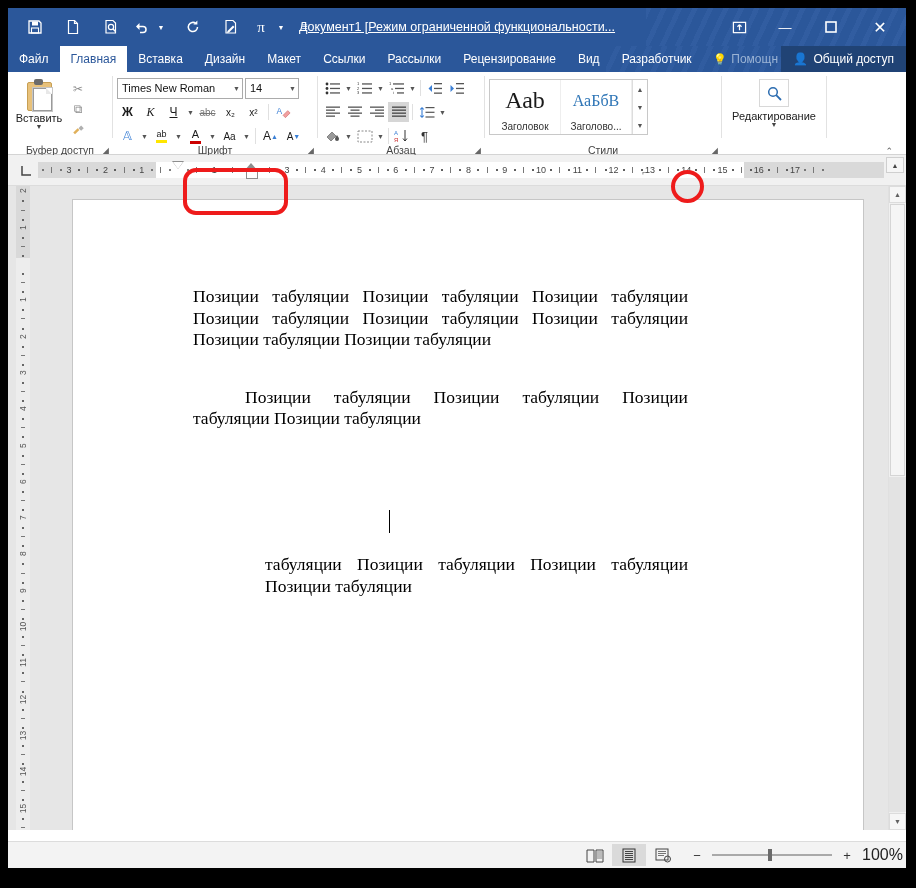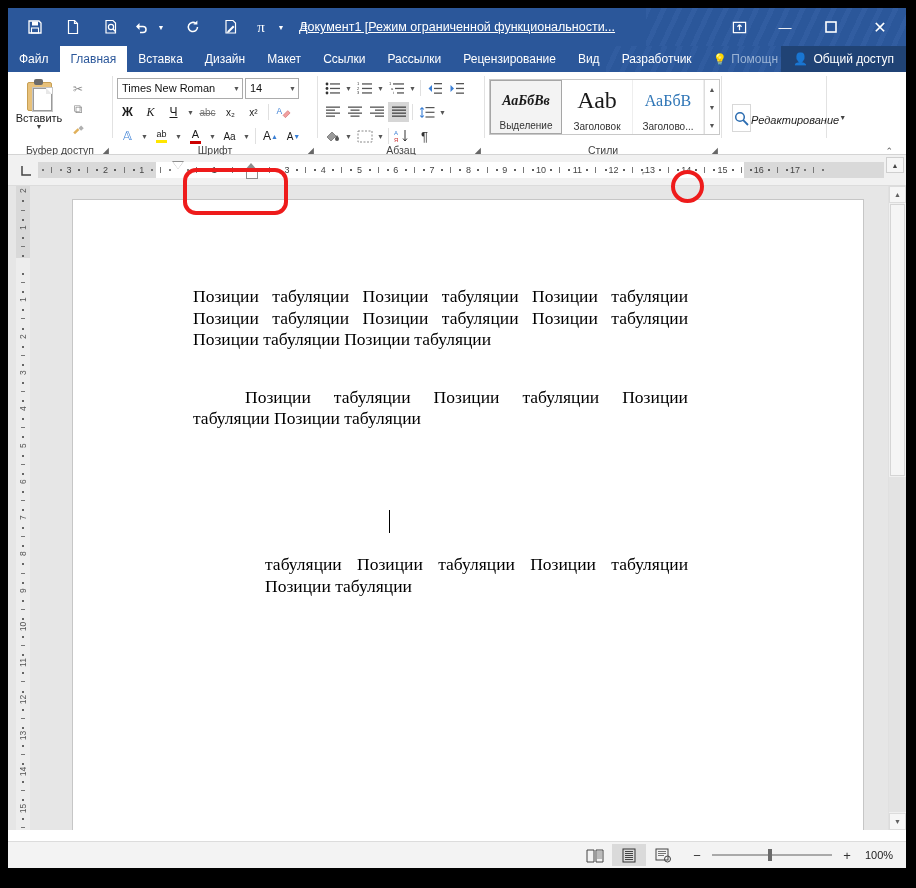--- a/index.html
+++ b/index.html
@@ -75,21 +75,21 @@
   
   .gallery{display:flex;border:1px solid #c8c8c8;height:54px;background:#fff;}
   .gitem{width:70px;display:flex;flex-direction:column;align-items:center;justify-content:center;border-right:1px solid #eee;}
   .gitem.sel{border:1px solid #a6a6a6;background:#f3f3f3;}
   .gprev{flex:1;display:flex;align-items:center;justify-content:center;font-family:"Liberation Serif",serif;color:#1a1a1a;}
   .glbl{font-size:10px;color:#333;padding-bottom:2px;white-space:nowrap;}
   .gscroll{width:14px;display:flex;flex-direction:column;border-left:1px solid #ddd;background:#fff;}
   .gsb{flex:1;display:flex;align-items:center;justify-content:center;font-size:7px;color:#555;}
 
   
-  .bigbtn{width:84px;display:flex;flex-direction:row;align-items:center;padding-top:2px;font-style:italic;}
+  .bigbtn{width:84px;display:flex;flex-direction:column;align-items:center;padding-top:2px;}
   .bigbtn .bx{width:28px;height:26px;border:1px solid #d8d8d8;display:flex;align-items:center;justify-content:center;}
   .bigbtn .lbl{font-size:11px;color:#222;margin-top:3px;text-align:center;line-height:12px;}
   .collapse{position:absolute;right:4px;bottom:1px;font-size:9px;color:#555;}
 
   
   .rulerrow{height:30px;background:#f1f1f1;border-bottom:1px solid #dcdcdc;display:flex;align-items:center;position:relative;}
   .tabsel{width:24px;height:24px;margin-left:6px;display:flex;align-items:center;justify-content:center;font-size:12px;color:#333;}
   .hruler{position:relative;flex:1;height:16px;margin-right:22px;background:#fff;}
   .hseg{position:absolute;top:0;height:16px;background:#d9d9d9;}
   .rtick{position:absolute;top:4px;font-size:9px;color:#444;transform:translateX(-50%);line-height:9px;font-family:"Liberation Sans",sans-serif;}
@@ -135,21 +135,21 @@
     display:flex;align-items:center;font-size:11.5px;color:#222;}
   .sleft{display:flex;align-items:center;gap:22px;padding-left:12px;}
   .sright{margin-left:auto;display:flex;align-items:center;gap:0;padding-right:10px;}
   .vbtn{width:34px;height:22px;display:flex;align-items:center;justify-content:center;color:#444;font-size:13px;}
   .vbtn.sel{background:#dadada;}
   .zoomwrap{display:flex;align-items:center;gap:8px;margin-left:10px;}
   .zmbtn{font-size:13px;color:#333;width:14px;text-align:center;}
   .zslider{position:relative;width:120px;height:12px;}
   .zslider .ztrack{position:absolute;left:0;right:0;top:5px;height:2px;background:#a9a9a9;}
   .zslider .zthumb{position:absolute;left:56px;top:0;width:4px;height:12px;background:#6a6a6a;}
-  .zpct{font-size:11px;color:#222;width:34px;text-align:center;}
+  .zpct{font-size:16px;color:#222;width:34px;text-align:center;}
 
   
   .anno{position:absolute;border:4px solid #ee1b1b;border-radius:13px;box-sizing:border-box;pointer-events:none;z-index:50;}
   .anno1{left:175px;top:160px;width:105px;height:47px;}
   .anno2{left:663px;top:162px;width:33px;height:33px;border-radius:50%;}
 </style>
 </head>
 <body>
 
 <div class="app">
@@ -467,24 +467,20 @@
         </div>
       </div>
       <div class="gl">Абзац</div>
       <div class="dlg">◢</div>
     </div>
     <div class="sep"></div>
 
     <div class="grp" style="width:228px;">
       <div class="gbody" style="padding-top:4px;">
         <div class="gallery">
-          <div class="gitem sel">
-            <div class="gprev" style="font-style:italic;font-weight:bold;font-size:14px;">АаБбВв</div>
-            <div class="glbl">Выделение</div>
-          </div>
           <div class="gitem">
             <div class="gprev" style="font-size:24px;">Ааb</div>
             <div class="glbl">Заголовок</div>
           </div>
           <div class="gitem">
             <div class="gprev" style="font-size:16px;color:#2e75b6;">АаБбВ</div>
             <div class="glbl">Заголово...</div>
           </div>
           <div class="gscroll">
             <div class="gsb">▲</div>

